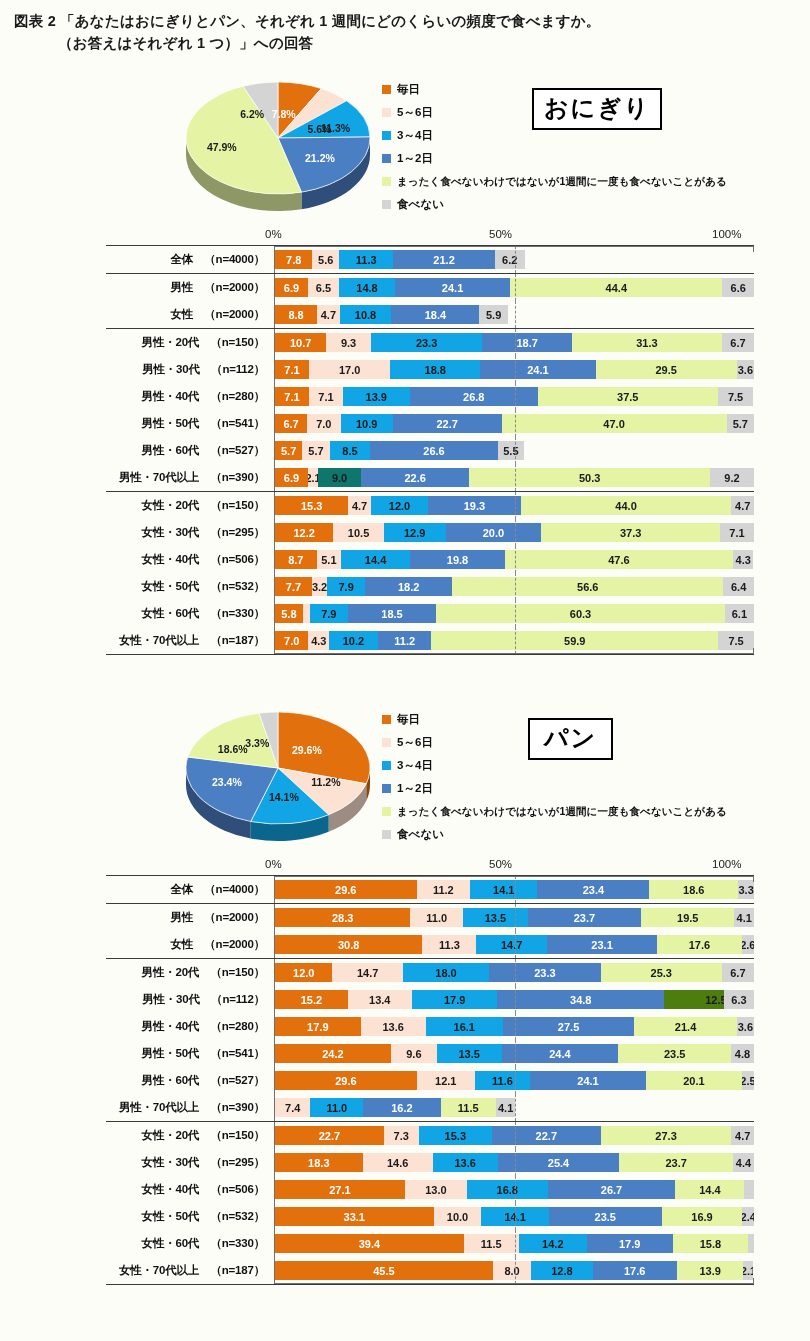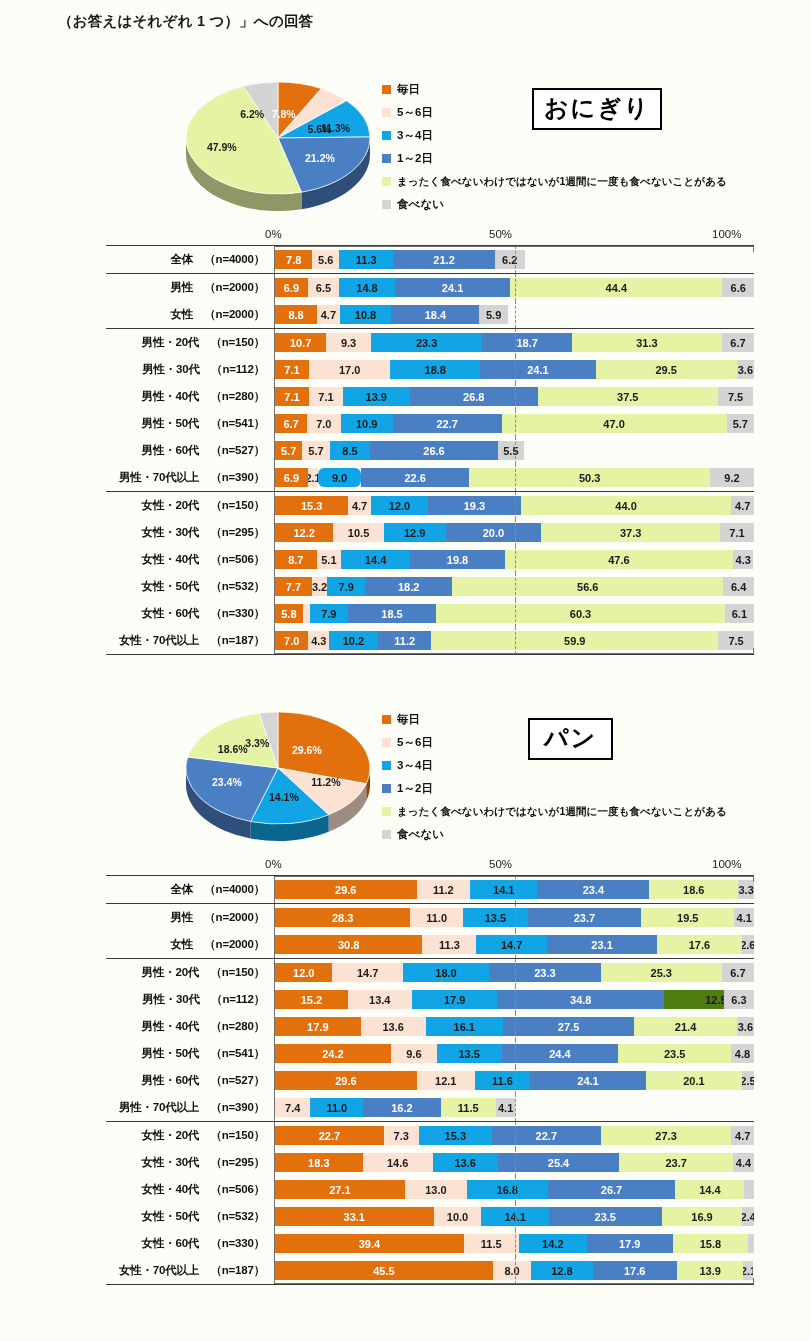--- a/index.html
+++ b/index.html
@@ -193,20 +193,21 @@
     z-index: 2;
     pointer-events: none;
   }
 </style>
 </head>
 <body>
 
 <div id="page">
 
   <div class="title-block">
+    <div>図表 2 「あなたはおにぎりとパン、それぞれ 1 週間にどのくらいの頻度で食べますか。</div>
     <div class="title-line2">（お答えはそれぞれ 1 つ）」への回答</div>
   </div>
 
   <div class="section" id="section-onigiri">
       <div class="pie-area">
         <div class="pie-wrap">
           <svg width="200" height="150" class="pie-svg">
             <path d="M192,66A92,56 0 0 1 123.43890676287118,120.15208331469637L123.43890676287118,137.15208331469637A92,56 0 0 0 192,83Z" fill="rgb(47,79,122)"></path>
             <path d="M123.43890676287118,120.15208331469637A92,56 0 0 1 8,66L8,83A92,56 0 0 0 123.43890676287118,137.15208331469637Z" fill="rgb(142,151,102)"></path>
             <path d="M100,66L100,10A92,56 0 0 1 143.30476175921058,16.591691319642614Z" fill="#E2700D" stroke="#ffffff" stroke-width="0.7"></path>
@@ -369,21 +370,21 @@
               </div>
               <div class="guide-50"></div>
             </div>
           </div>
           <div class="row">
             <div class="row-label">男性・70代以上　（n=390）</div>
             <div class="bar-cell">
               <div class="bar">
                 <div class="seg t-light" style="width: 6.9%; background: rgb(226, 112, 13);">6.9</div>
                 <div class="seg t-dark" style="width: 2.1%; background: rgb(251, 226, 210);">2.1</div>
-                <div class="seg t-dark" style="width: 9%; background: #0ea5e9; border-radius: 6px;">9.0</div>
+                <div class="seg t-dark" style="width: 9%; background: #0f766e;">9.0</div>
                 <div class="seg t-light" style="width: 22.6%; background: rgb(75, 127, 196);">22.6</div>
                 <div class="seg t-dark" style="width: 50.3%; background: rgb(229, 243, 164);">50.3</div>
                 <div class="seg t-dark" style="width: 9.2%; background: rgb(212, 212, 212);">9.2</div>
               </div>
               <div class="guide-50"></div>
             </div>
           </div>
         </div>
         <div class="grp">
           <div class="row">

